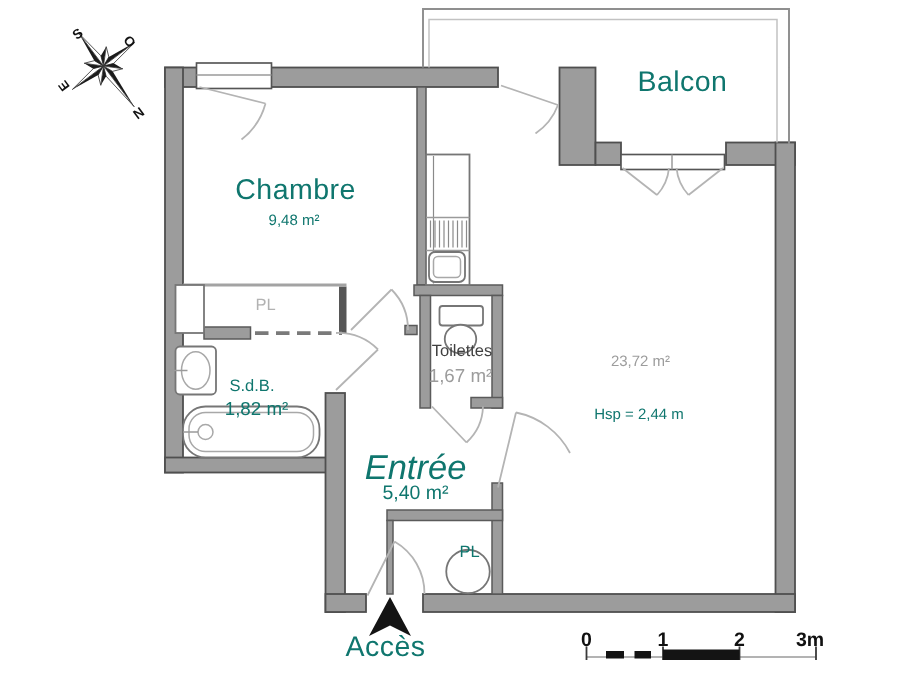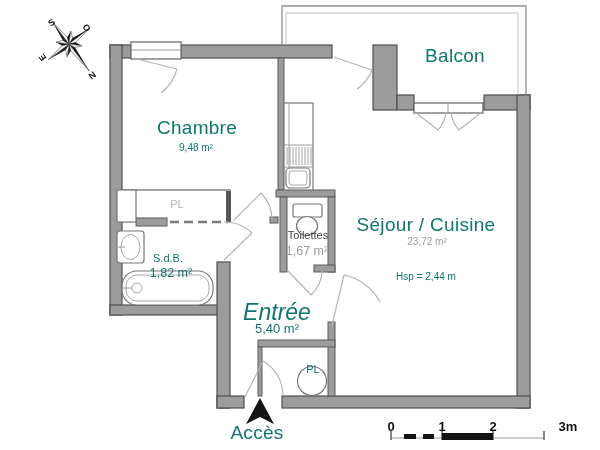--- a/index.html
+++ b/index.html
@@ -151,41 +151,40 @@
       <polygon class="cB" points="-9.2,-9.2 -6.5,-2.7 0,0"></polygon>
       <polygon class="cW" points="-9.2,-9.2 -2.7,-6.5 0,0"></polygon>
     </g>
   </svg>
 
   <div class="lbl room" style="left:455px;top:55px;">Balcon</div>
 
   <div class="lbl room" style="left:197px;top:127px;">Chambre</div>
   <div class="lbl area" style="left:196px;top:148px;">9,48 m²</div>
 
-  <div class="lbl room" style="left:426px;top:224px;">Séjour / Cuisine</div>
   <div class="lbl area faded2" style="left:427px;top:242px;">23,72 m²</div>
   <div class="lbl area" style="left:426px;top:277px;">Hsp = 2,44 m</div>
 
   <div class="lbl room2 faded" style="left:308px;top:235px;">Toilettes</div>
   <div class="lbl area2 faded2" style="left:307px;top:251px;">1,67 m²</div>
 
   <div class="lbl room2" style="left:168px;top:258px;">S.d.B.</div>
   <div class="lbl area2" style="left:171px;top:273px;">1,82 m²</div>
 
   <div class="lbl room2" style="left:277px;top:312px;font-size:23px;font-style:italic;">Entrée</div>
   <div class="lbl area2" style="left:277px;top:328px;font-size:13px;">5,40 m²</div>
 
   <div class="lbl room2 faded3" style="left:177px;top:204px;">PL</div>
   <div class="lbl room2" style="left:313px;top:369px;">PL</div>
 
   <div class="lbl room" style="left:257px;top:432px;">Accès</div>
 
   <div class="lbl scaleNum" style="left:391px;top:426px;">0</div>
   <div class="lbl scaleNum" style="left:442px;top:426px;">1</div>
   <div class="lbl scaleNum" style="left:493px;top:426px;">2</div>
-  <div class="lbl scaleNum" style="left:540px;top:426px;margin-left:28px;">3m</div>
+  <div class="lbl scaleNum" style="left:540px;top:426px;">3m</div>
 
   <div class="lbl compassL" style="left:52px;top:23px;transform:translate(-50%,-50%) rotate(-37deg);">S</div>
   <div class="lbl compassL" style="left:86px;top:28px;transform:translate(-50%,-50%) rotate(53deg);">O</div>
   <div class="lbl compassL" style="left:43px;top:57px;transform:translate(-50%,-50%) rotate(233deg);">E</div>
   <div class="lbl compassL" style="left:92px;top:75px;transform:translate(-50%,-50%) rotate(143deg);">N</div>
 
 </div>
 
 </body></html>

